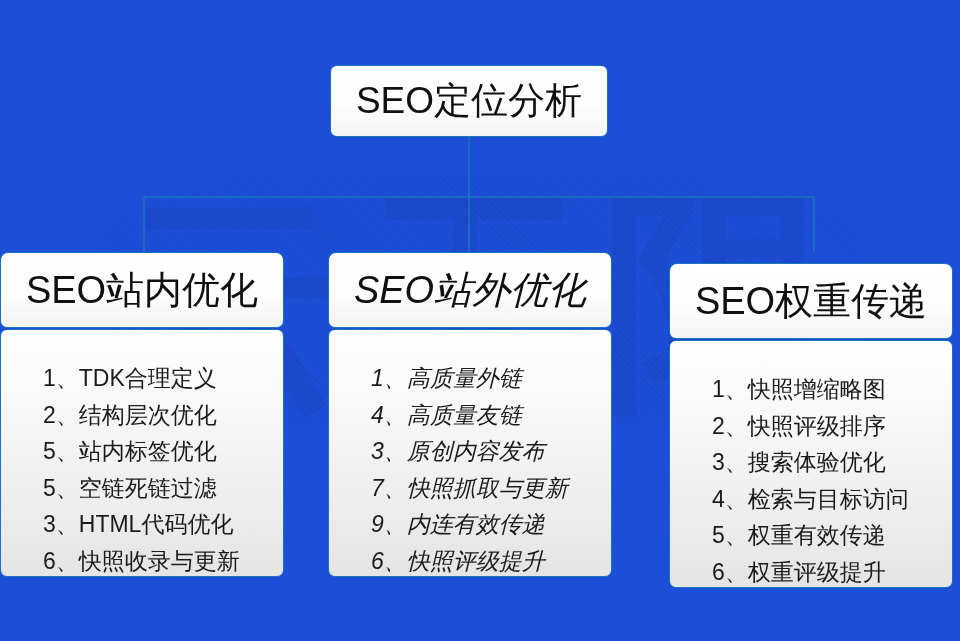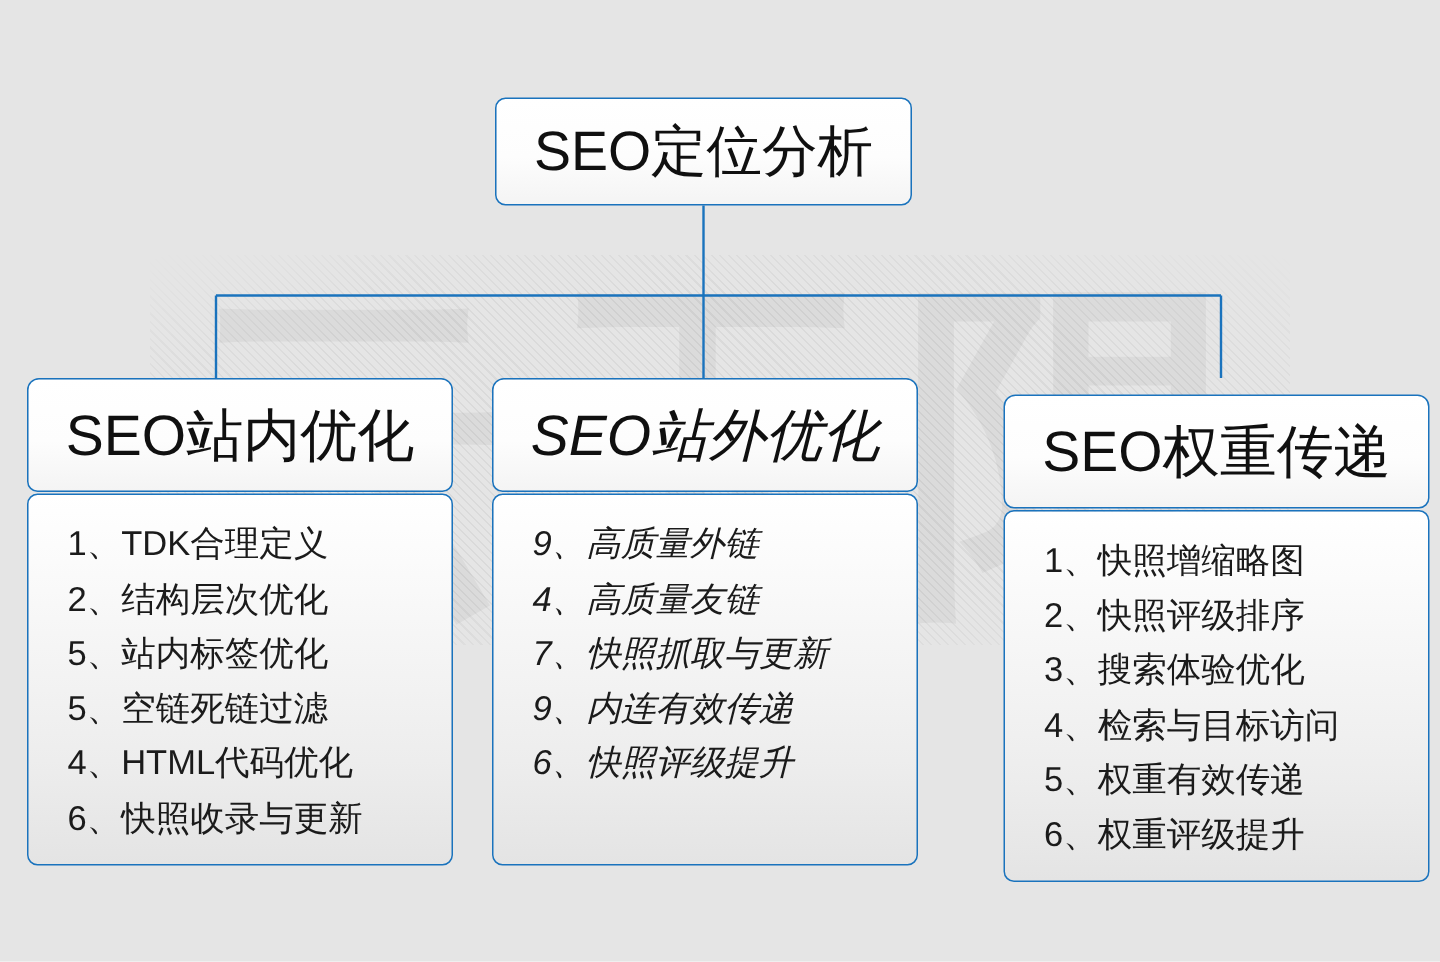--- a/index.html
+++ b/index.html
@@ -10,21 +10,21 @@
     width: 960px;
     height: 641px;
     background: #ffffff;
     font-family: "Liberation Sans", "DejaVu Sans", sans-serif;
     overflow: hidden;
   }
   #stage {
     position: relative;
     width: 960px;
     height: 641px;
-    background: #e5e5e5;
+    background: #1d4ed8;
   }
 
   
   #watermark {
     position: absolute;
     left: 0;
     top: 0;
     width: 960px;
     height: 641px;
     pointer-events: none;
@@ -110,21 +110,21 @@
     border: 1px solid #1a73bd;
     border-radius: 7px;
     background: linear-gradient(180deg, #ffffff 0%, #fbfbfb 18%, #ededed 72%, #e4e4e4 100%);
     padding: 14px 0 0 0;
     display: flex;
     flex-direction: column;
     align-items: flex-start;
   }
   .branch ol.items {
     list-style: none;
-    margin: 0;
+    margin: 16px;
     padding: 0 0 0 26px;
     width: 100%;
     box-sizing: border-box;
   }
   .branch ol.items li {
     font-size: 23px;
     line-height: 36.5px;
     color: #1b1b1b;
     white-space: nowrap;
     letter-spacing: 0px;
@@ -150,40 +150,41 @@
 
     <line x1="469" y1="197" x2="469" y2="252" stroke="#1a73bd" stroke-width="1.6"></line>
 
     <line x1="814" y1="197" x2="814" y2="252" stroke="#1a73bd" stroke-width="1.6"></line>
   </svg>
 
   <div class="node root" style="left:330px; top:65px;">
     <div class="node-head">SEO定位分析</div>
   </div>
 
-  <div class="node branch" style="left:18px; top:252px;">
+  <div class="node branch" style="left:0; top:252px;">
     <div class="node-head">SEO站内优化</div>
     <div class="node-body">
       <ol class="items">
         <li>1、TDK合理定义</li>
         <li>2、结构层次优化</li>
         <li>5、站内标签优化</li>
         <li>5、空链死链过滤</li>
-        <li>4、HTML代码优化</li>
+        <li>3、HTML代码优化</li>
         <li>6、快照收录与更新</li>
       </ol>
     </div>
   </div>
 
   <div class="node branch" style="left:328px; top:252px;font-style:italic;">
     <div class="node-head">SEO站外优化</div>
     <div class="node-body">
       <ol class="items">
-        <li>9、高质量外链</li>
+        <li>1、高质量外链</li>
         <li>4、高质量友链</li>
+        <li>3、原创内容发布</li>
         <li>7、快照抓取与更新</li>
         <li>9、内连有效传递</li>
         <li>6、快照评级提升</li>
       </ol>
     </div>
   </div>
 
   <div class="node branch" style="left:669px; top:263px;">
     <div class="node-head">SEO权重传递</div>
     <div class="node-body">

